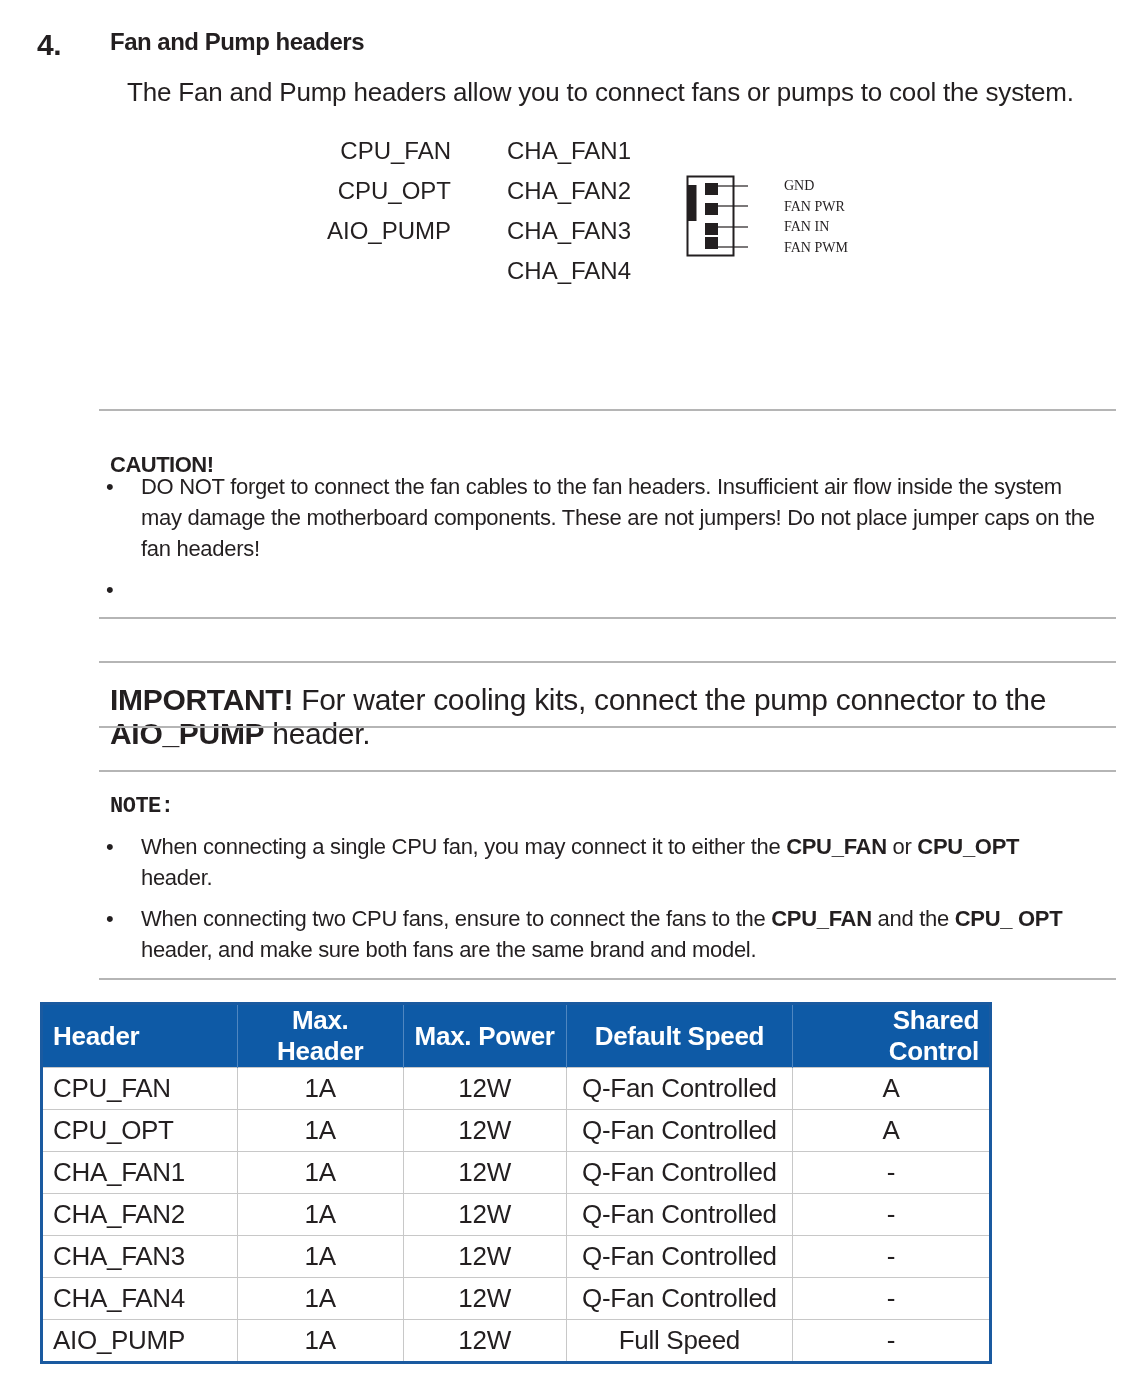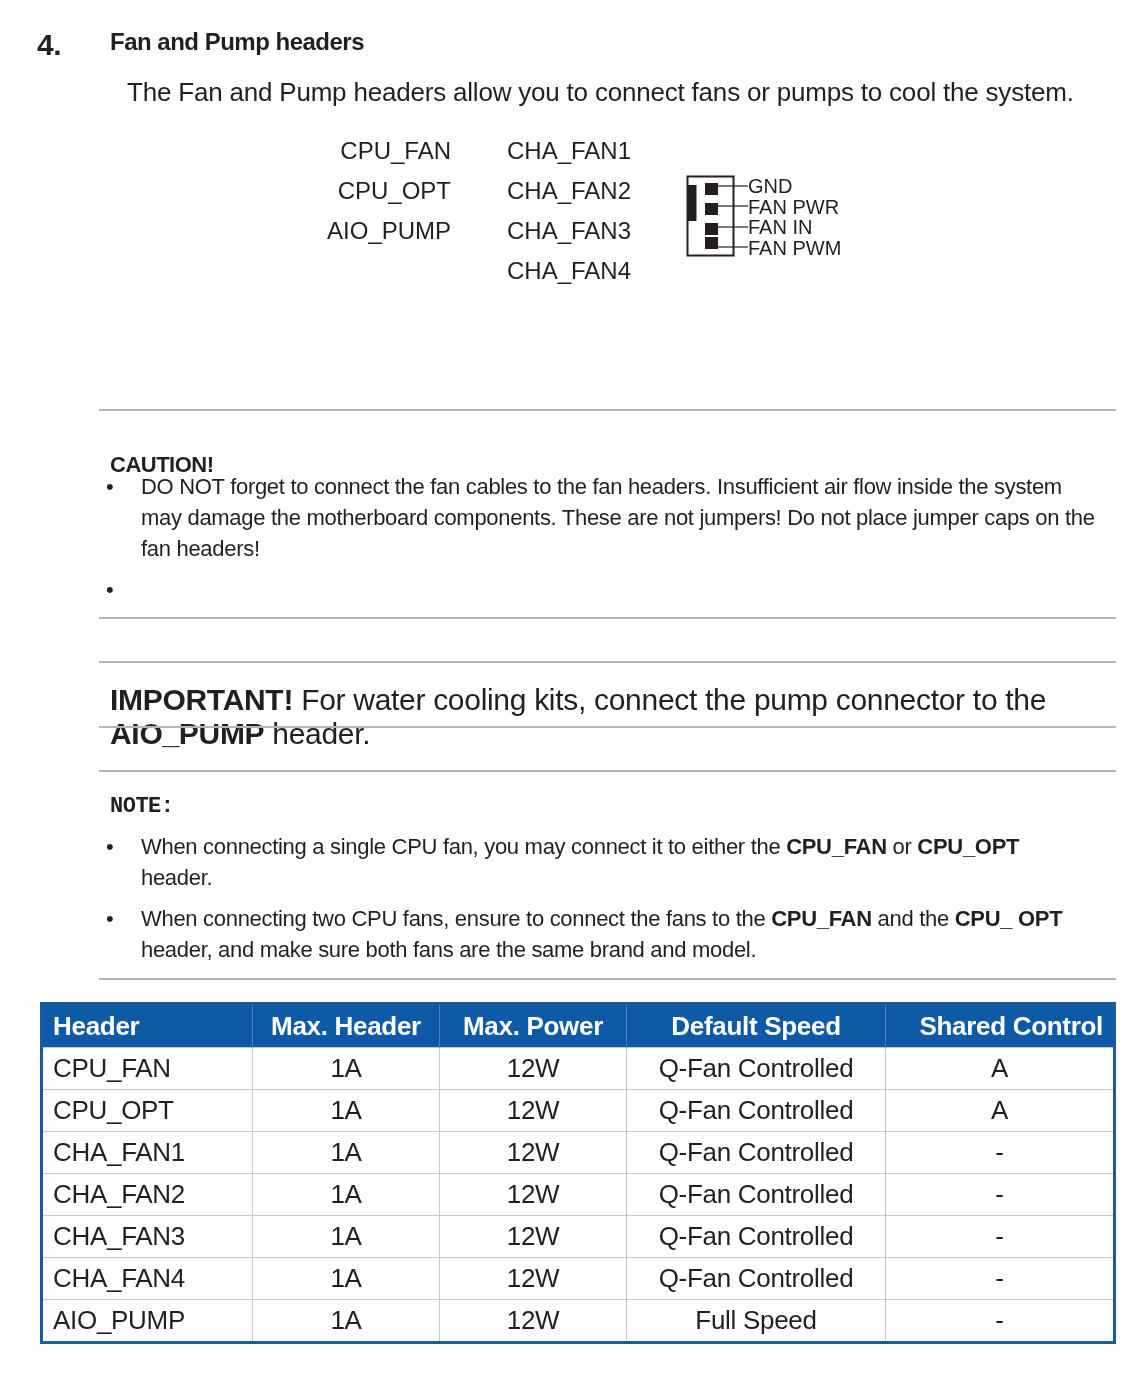--- a/index.html
+++ b/index.html
@@ -19,22 +19,22 @@
     position: absolute; left: 110px; top: 77px;
     font-size: 26px; letter-spacing: -0.2px; margin-left: 17px;
   }
   .header-list {
     position: absolute; font-size: 24px; line-height: 40px;
   }
   .col-left { left: 300px; top: 131px; width: 151px; text-align: right; }
   .col-right { left: 507px; top: 131px; text-align: left; }
   .pin-diagram { position: absolute; left: 686px; top: 175px; width: 150px; height: 85px; }
   .pin-labels {
-    position: absolute; left: 748px; top: 176px;
-    font-size: 20px; line-height: 20.5px;
+    position: absolute; left: 784px; top: 176px;
+    font-size: 14px; line-height: 20.5px; font-family: Liberation Serif, serif;
   }
   .hr {
     position: absolute; left: 99px; width: 1017px; height: 2px; background: #b5b5b5;
   }
   .notice-title {
     position: absolute; left: 110px; font-size: 22px; font-weight: bold; letter-spacing: -0.5px;
   }
   .bullet-list {
     position: absolute; left: 106px; width: 990px; margin: 0; padding: 0; list-style: none;
   }
@@ -43,21 +43,21 @@
     letter-spacing: -0.3px; margin-bottom: 10px;
   }
   .bullet-list li .dot {
     position: absolute; left: 0; top: 0; font-size: 22px;
   }
   .important {
     position: absolute; left: 110px; top: 683px; font-size: 30px; letter-spacing: -0.3px;
   }
   b { font-weight: bold; }
   table.spec {
-    position: absolute; left: 40px; top: 1002px; width: 1076px;
+    position: absolute; left: 40px; top: 1002px; width: 952px;
     border-collapse: collapse; border: 3px solid #1a5aa0;
     font-size: 26px;
     padding-left: 44px;
   }
   table.spec th {
     background: #0e5aa6; color: #ffffff; font-weight: bold; height: 42px;
     font-size: 26px; padding: 0 10px; letter-spacing: -0.3px;
     border-right: 1px solid #4f86c0;
   }
   table.spec th:last-child { border-right: none; }

